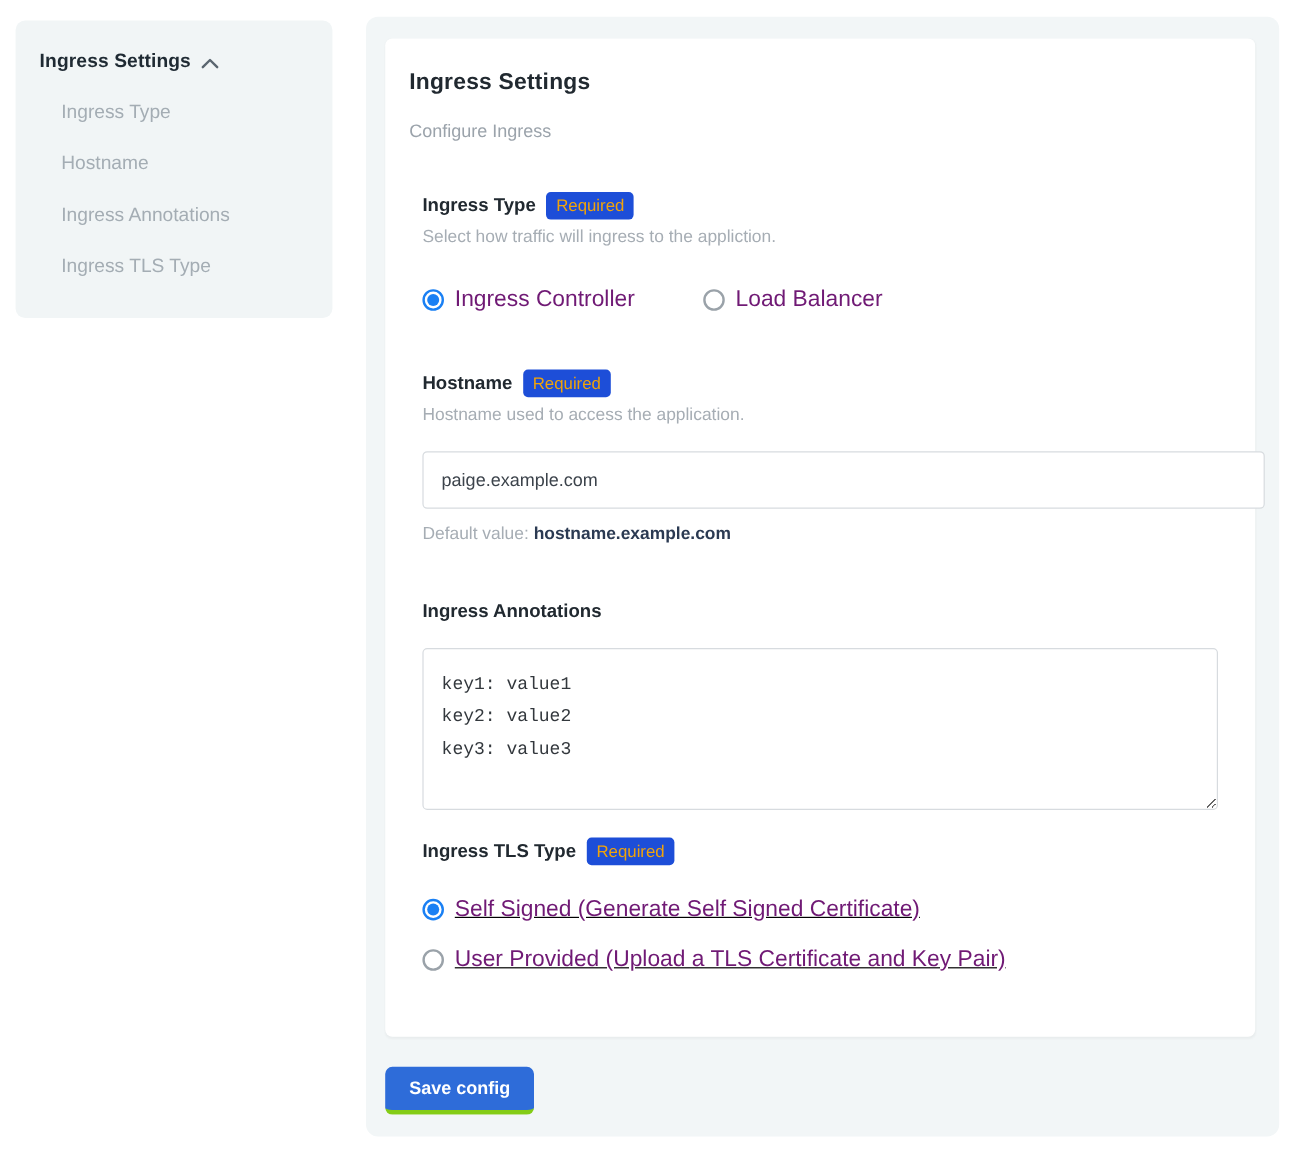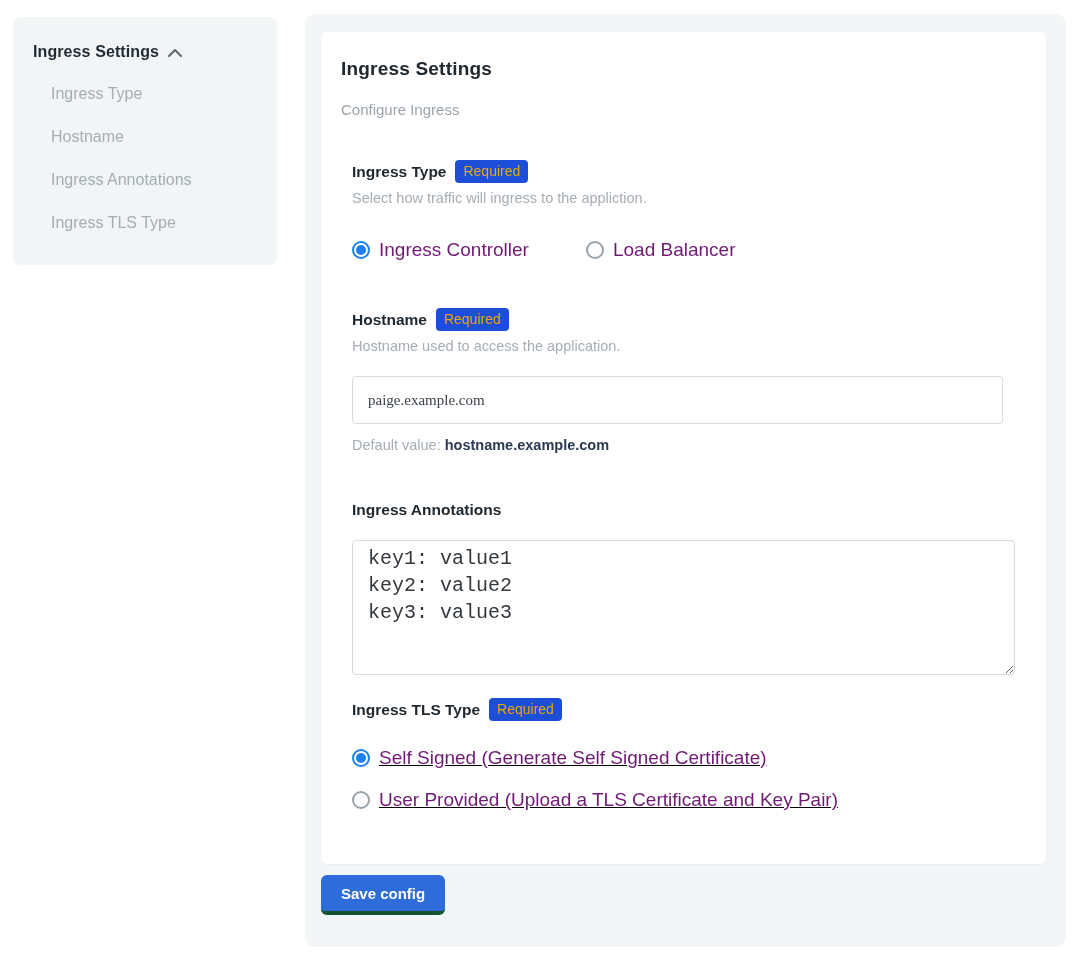--- a/index.html
+++ b/index.html
@@ -103,58 +103,58 @@
   }
   .radio-label {
     margin-left: 9px;
     font-size: 19px; color: #701a75;
   }
 
   .section-hostname { margin-top: 47px; }
   .text-input {
     display: block;
     margin-top: 22px;
-    width: 651px; height: 48px;
+    width: 702px; height: 48px;
     border: 1px solid #d7dbdf;
     border-radius: 4px;
     padding: 0 15px;
-    font-family: Liberation Serif, serif;
+    font-family: Liberation Sans, sans-serif;
     font-size: 15px; color: #3c434b;
     outline: none;
     background: #ffffff;
   }
   .default-note { margin-top: 13px; font-size: 14.5px; color: #a6adb4; }
   .default-note b { color: #2b3a52; font-weight: bold; }
 
   .section-annotations { margin-top: 48px; }
   .annotations-textarea {
     display: block;
     margin-top: 21px;
     width: 663px; height: 135px;
     border: 1px solid #d7dbdf;
     border-radius: 4px;
-    padding: 4px 15px;
+    padding: 16px 15px;
     font-family: "Liberation Mono", monospace;
-    font-size: 20px; line-height: 27px;
+    font-size: 15px; line-height: 27px;
     color: #33383d;
     outline: none;
     resize: both;
     background: #ffffff;
   }
 
   .section-tls { margin-top: 23px; }
   .tls-radios { margin-top: 26px; }
   .tls-radio-row { display: flex; align-items: center; margin-top: 20px; text-decoration: underline; }
 
   .save-button {
     display: inline-block;
-    margin-top: 11px;
+    margin-top: 25px;
     background: #2e6cd9;
     border: none;
-    border-bottom: 4px solid #14532d;
+    border-bottom: 4px solid #84cc16;
     border-radius: 6px;
     color: #ffffff;
     font-family: "Liberation Sans", sans-serif;
     font-size: 15px; font-weight: bold;
     padding: 10px 20px 9px 20px;
     cursor: pointer;
   }
 </style>
 </head>
 <body>

